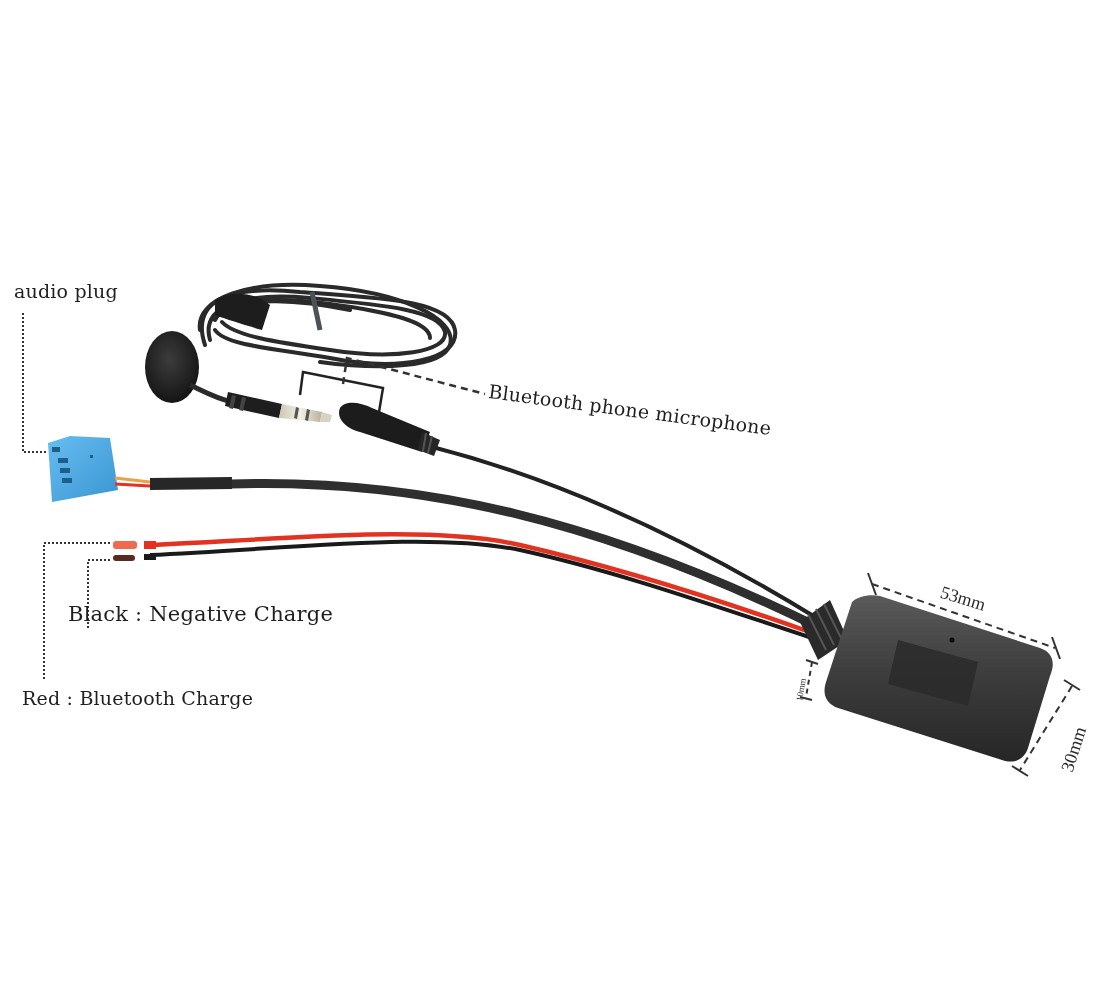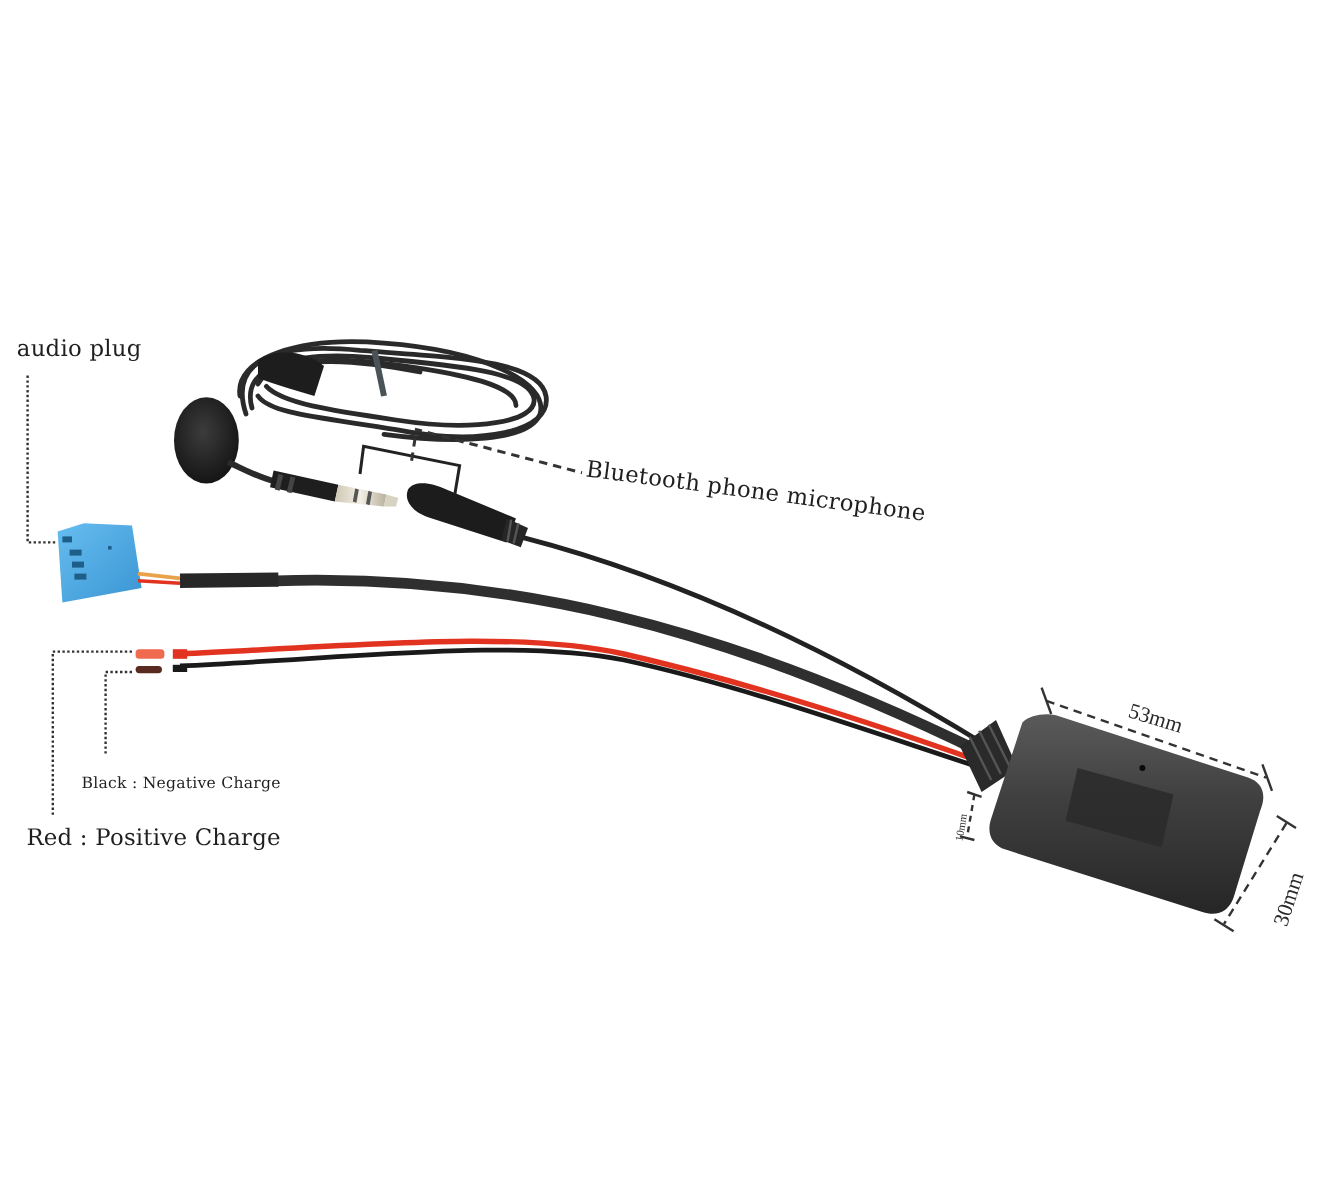--- a/index.html
+++ b/index.html
@@ -36,22 +36,22 @@
       left: 14px; top: 280px;
       font-size: 19px;
     }
     .lbl-mic {
       left: 490px; top: 380px;
       font-size: 19px;
       transform-origin: 0 0;
       transform: rotate(7.5deg);
     }
     .lbl-black {
-      left: 68px; top: 646px;
-      font-size: 13px;
+      left: 68px; top: 602px;
+      font-size: 21px;
     }
     .lbl-red {
       left: 22px; top: 687px;
       font-size: 19px;
     }
     .dim {
       position: absolute;
       white-space: nowrap;
       font-family: "Liberation Serif", "DejaVu Serif", serif;
       color: #2a2a2a;
@@ -192,19 +192,19 @@
     <path d="M23 313 L23 452 L48 452" stroke="#333" stroke-width="2" stroke-dasharray="2 2" fill="none"></path>
 
     <path d="M110 543 L44 543 L44 680" stroke="#333" stroke-width="2" stroke-dasharray="2 2" fill="none"></path>
 
     <path d="M110 560 L88 560 L88 628" stroke="#333" stroke-width="2" stroke-dasharray="2 2" fill="none"></path>
   </svg>
 
   <div class="label lbl-audio-plug">audio plug</div>
   <div class="label lbl-mic">Bluetooth phone microphone</div>
   <div class="label lbl-black">Black : Negative Charge</div>
-  <div class="label lbl-red">Red : Positive Charge</div>
+  <div class="label lbl-red">Red : Bluetooth Charge</div>
 
   <div class="dim dim-53">53mm</div>
   <div class="dim dim-30">30mm</div>
   <div class="dim dim-10">10mm</div>
 
 </div>
 
 </body></html>

